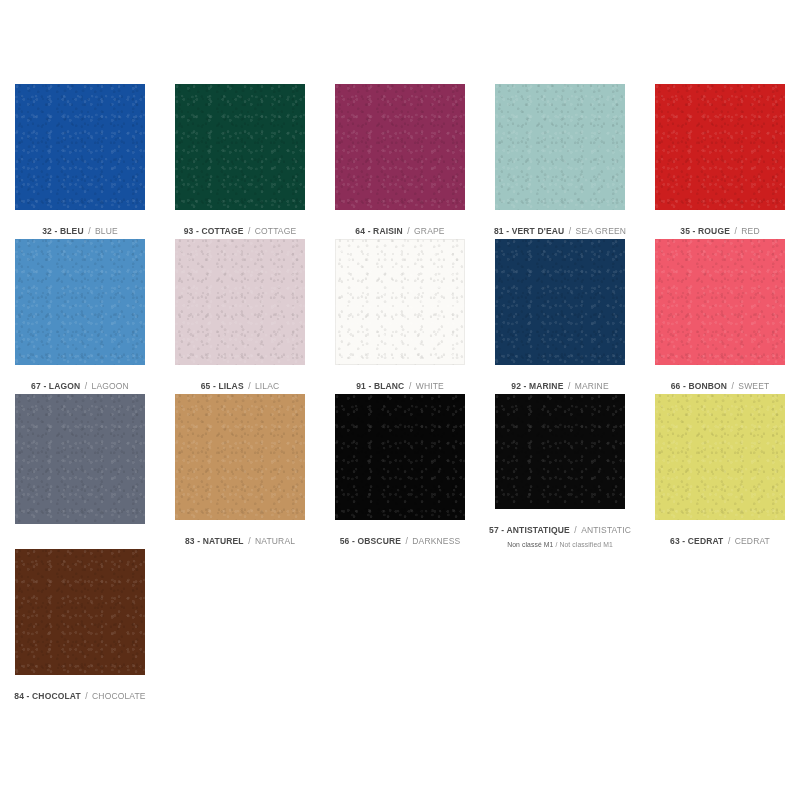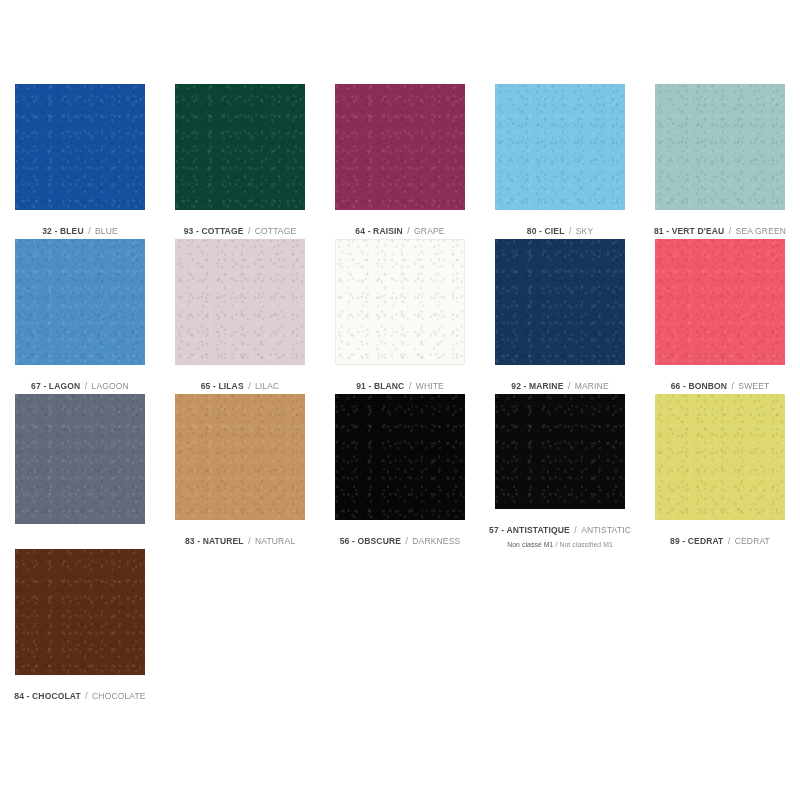--- a/index.html
+++ b/index.html
@@ -118,26 +118,26 @@
       </div>
       <div class="cell">
         <div class="swatch" style="background-color: rgb(11, 68, 52);"></div>
         <div class="label"><span class="code-name">93 - COTTAGE</span> <span class="sep">/</span> <span class="alt-name">COTTAGE</span></div>
       </div>
       <div class="cell">
         <div class="swatch" style="background-color: rgb(140, 45, 88);"></div>
         <div class="label"><span class="code-name">64 - RAISIN</span> <span class="sep">/</span> <span class="alt-name">GRAPE</span></div>
       </div>
       <div class="cell">
-        <div class="swatch" style="background-color: rgb(121, 197, 230);"></div>
-        <div class="label"><span class="code-name">80 - CIEL</span> <span class="sep">/</span> <span class="alt-name">SKY</span></div>
+        <div class="swatch" style="background-color: rgb(159, 198, 194);"></div>
+        <div class="label"><span class="code-name">81 - VERT D'EAU</span> <span class="sep">/</span> <span class="alt-name">SEA GREEN</span></div>
       </div>
       <div class="cell">
-        <div class="swatch" style="background-color: rgb(159, 198, 194);"></div>
-        <div class="label"><span class="code-name">81 - VERT D'EAU</span> <span class="sep">/</span> <span class="alt-name">SEA GREEN</span></div>
+        <div class="swatch" style="background-color: rgb(204, 30, 30);"></div>
+        <div class="label"><span class="code-name">35 - ROUGE</span> <span class="sep">/</span> <span class="alt-name">RED</span></div>
       </div>
       <div class="cell">
         <div class="swatch" style="background-color: rgb(77, 143, 196);"></div>
         <div class="label"><span class="code-name">67 - LAGON</span> <span class="sep">/</span> <span class="alt-name">LAGOON</span></div>
       </div>
       <div class="cell">
         <div class="swatch" style="background-color: rgb(222, 205, 210);"></div>
         <div class="label"><span class="code-name">65 - LILAS</span> <span class="sep">/</span> <span class="alt-name">LILAC</span></div>
       </div>
       <div class="cell">
@@ -162,21 +162,21 @@
       <div class="cell">
         <div class="swatch" style="background-color: rgb(7, 7, 7);"></div>
         <div class="label"><span class="code-name">56 - OBSCURE</span> <span class="sep">/</span> <span class="alt-name">DARKNESS</span></div>
       </div>
       <div class="cell">
         <div class="swatch" style="background-color: rgb(10, 10, 10);"></div>
         <div class="label"><span class="code-name">57 - ANTISTATIQUE</span> <span class="sep">/</span> <span class="alt-name">ANTISTATIC</span><span class="note"><span>Non classé M1</span> <span class="note-alt">/</span> <span class="note-alt">Not classified M1</span></span></div>
       </div>
       <div class="cell">
         <div class="swatch" style="background-color: rgb(221, 217, 110);"></div>
-        <div class="label"><span class="code-name">89 - CEDRAT</span> <span class="sep">/</span> <span class="alt-name">CEDRAT</span></div>
+        <div class="label"><span class="code-name">63 - CEDRAT</span> <span class="sep">/</span> <span class="alt-name">CEDRAT</span></div>
       </div>
       <div class="cell">
         <div class="swatch" style="background-color: rgb(91, 45, 22);"></div>
         <div class="label"><span class="code-name">84 - CHOCOLAT</span> <span class="sep">/</span> <span class="alt-name">CHOCOLATE</span></div>
       </div>
       <div class="cell empty"></div>
     </div>
 </div>
 
 </body></html>

